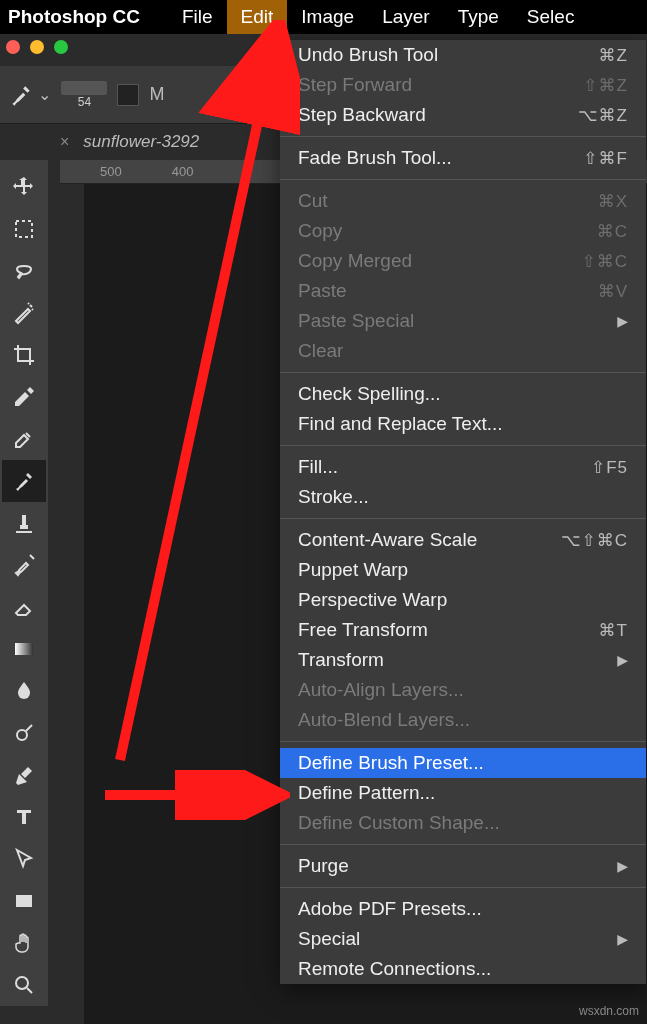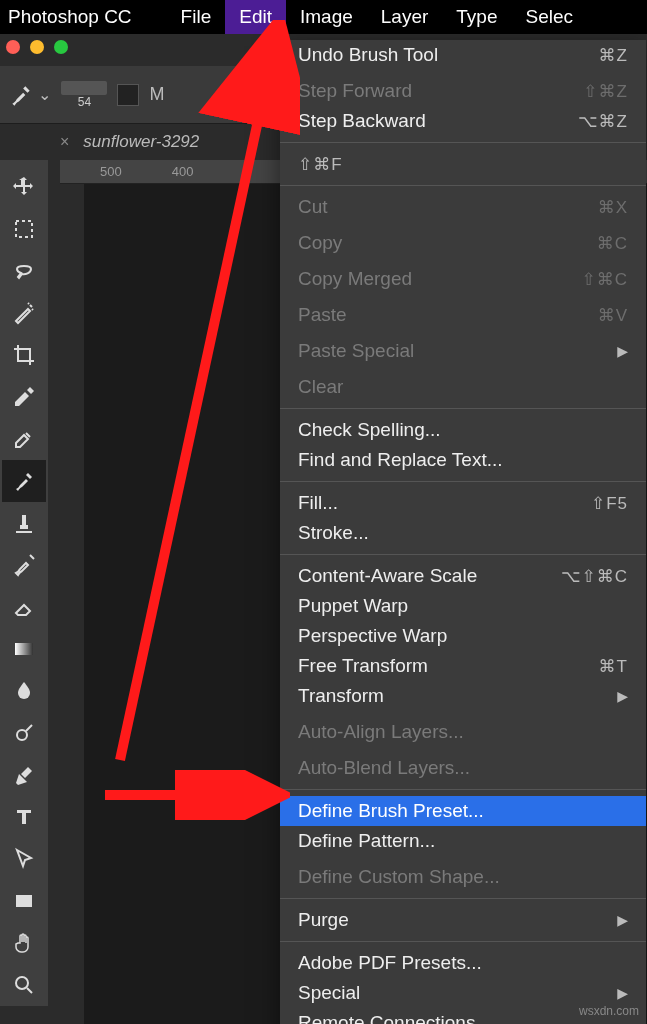--- a/index.html
+++ b/index.html
@@ -1,22 +1,22 @@
 <!DOCTYPE html>
 <html><head>
 <meta charset="utf-8">
 <style>
   * { margin: 0; padding: 0; box-sizing: border-box; font-family: -apple-system, "Helvetica Neue", Arial, sans-serif; }
   body { width: 647px; height: 1024px; background: #2b2b2b; color: #ddd; overflow: hidden; position: relative; }
 
   
   .menubar { height: 34px; background: #000; display: flex; align-items: center; padding: 0 8px; font-size: 19px; color: #fff; }
-  .menubar .app { font-weight: 400; margin-right: 35px; }
+  .menubar .app { font-weight: 700; margin-right: 28px; }
   .menubar .mi { padding: 6px 14px; cursor: pointer; }
-  .menubar .mi.active { background: #4c1d95; color: #fff; }
+  .menubar .mi.active { background: #a16207; color: #fff; }
 
   
   .win-controls { position: absolute; top: 40px; left: 6px; display: flex; gap: 10px; }
   .wc { width: 14px; height: 14px; border-radius: 50%; }
   .wc.r { background: #ff5f57; } .wc.y { background: #febc2e; } .wc.g { background: #28c840; }
 
   .opts { position: absolute; top: 66px; left: 0; height: 58px; width: 280px; background: #3a3a3a; display: flex; align-items: center; padding: 0 8px; gap: 10px; border-bottom: 1px solid #1d1d1d; }
   .opt-brush { display:flex; align-items:center; gap:4px; }
   .opt-brush svg { width:26px; height:26px; }
   .opt-preset { display:flex; flex-direction:column; align-items:center; color:#ccc; font-size:12px; }
@@ -35,21 +35,21 @@
   .tool svg { width:24px; height:24px; fill:#ddd; }
 
   
   .ruler-h { position:absolute; top:160px; left:60px; right:0; height:24px; background:#444; color:#999; font-size:13px; display:flex; align-items:center; gap:50px; padding-left:40px; border-bottom:1px solid #222;}
   .canvas { position:absolute; top:184px; left:84px; right:0; bottom:0; background:#1b1b1b; }
 
   
   .menu { position:absolute; top:40px; left:280px; width:366px; background:#3b3b3b; box-shadow:0 6px 24px rgba(0,0,0,.5); font-size:19px; color:#eee; }
   .menu .row { display:flex; align-items:center; justify-content:space-between; padding:3px 18px; height:30px; cursor:default; }
   .menu .row.enabled { color:#eee; cursor:pointer; }
-  .menu .row.disabled { color:#7a7a7a;margin-top:6px; }
+  .menu .row.disabled { color:#7a7a7a; }
   .menu .row.hl { background:#2a6fe8; color:#ffffff; }
   .menu .sep { height:1px; background:#555; margin:6px 0; }
   .menu .sc { color:#bbb; font-size:17px; letter-spacing:1px; }
   .menu .row.disabled .sc { color:#6d6d6d; }
   .menu .sub { color:#bbb; font-size:14px; }
 
   
   .arrow-svg { position:absolute; pointer-events:none; }
 
   .watermark { position:absolute; bottom:6px; right:8px; font-size:12px; color:#888; }
@@ -218,20 +218,21 @@
     <div class="row disabled">
       <span>Step Forward</span>
       <span class="sc">⇧⌘Z</span>
     </div>
     <div class="row enabled">
       <span>Step Backward</span>
       <span class="sc">⌥⌘Z</span>
     </div>
     <div class="sep"></div>
     <div class="row enabled">
+      <span>Fade Brush Tool...</span>
       <span class="sc">⇧⌘F</span>
     </div>
     <div class="sep"></div>
     <div class="row disabled">
       <span>Cut</span>
       <span class="sc">⌘X</span>
     </div>
     <div class="row disabled">
       <span>Copy</span>
       <span class="sc">⌘C</span>

